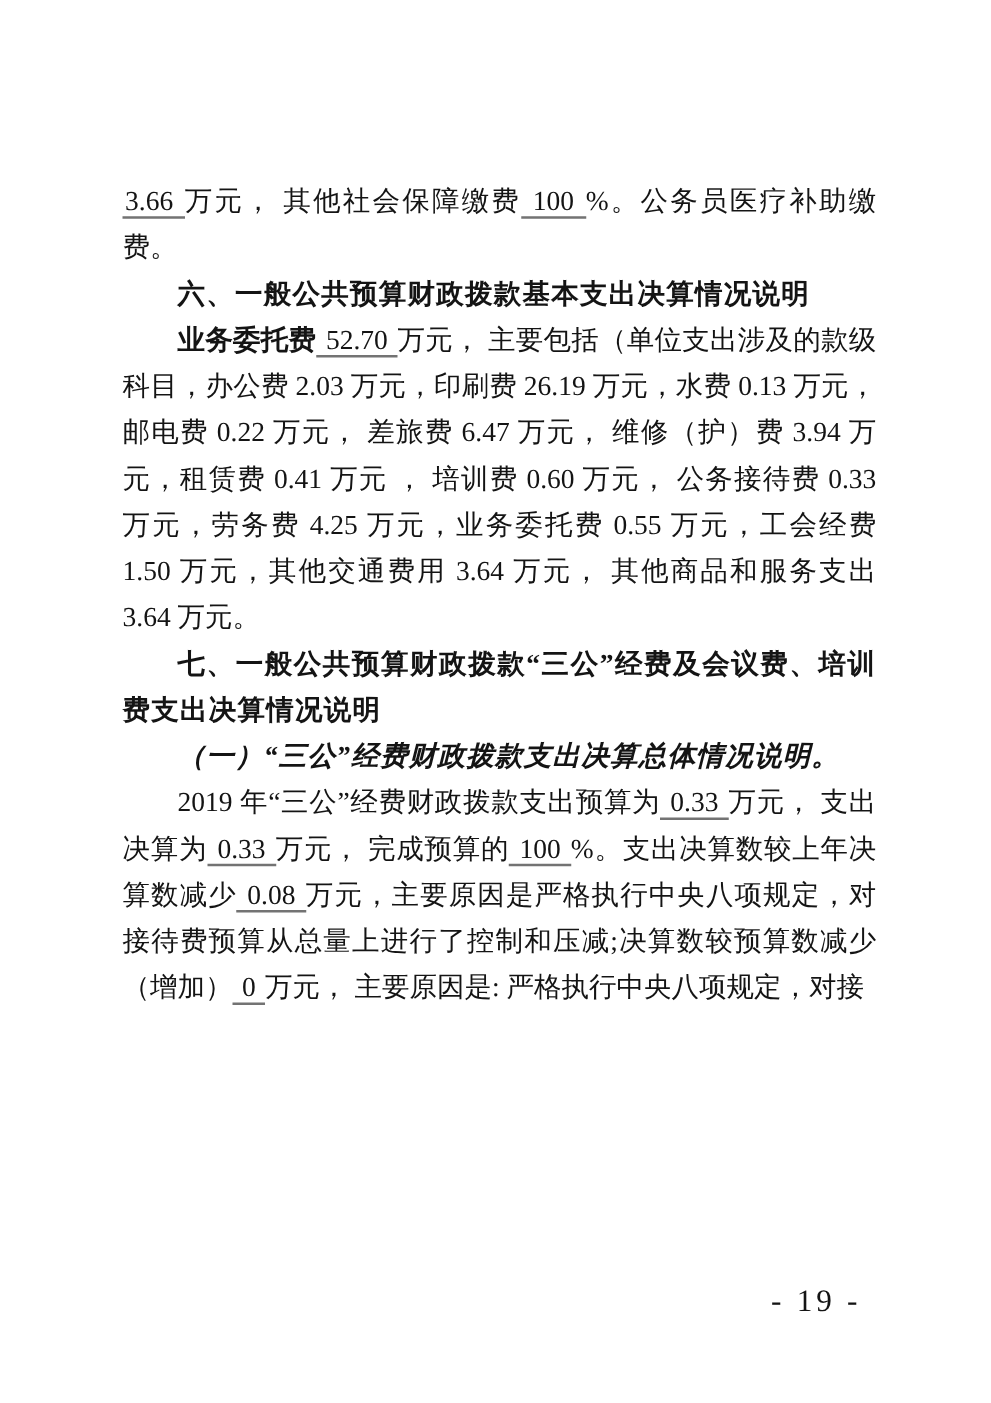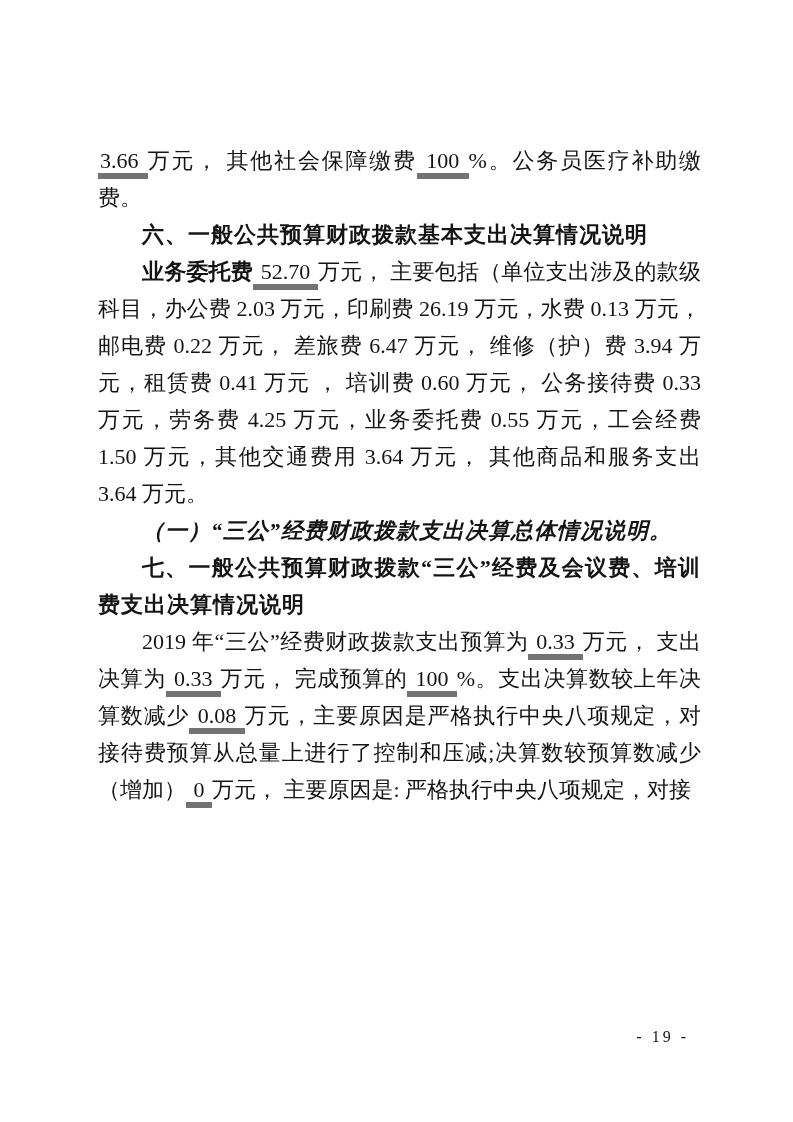--- a/index.html
+++ b/index.html
@@ -38,39 +38,39 @@
   .style-subheading {
     font-weight: bold;
     font-style: italic;
     letter-spacing: 1px;
   }
   .seg-bold {
     font-weight: bold;
     font-family: "Liberation Sans", "DejaVu Sans", sans-serif;
   }
   .blank {
-    border-bottom: 6px solid #737373;
+    border-bottom: 2px solid #737373;
     padding: 0 2px;
     white-space: pre;
   }
   .page-number {
     position: absolute;
     top: 1028px;
     right: 104px;
-    font-size: 16px;
+    font-size: 25px;
     letter-spacing: 3px;
     color: #141414;
   }
 </style>
 </head>
 <body>
 
 <div class="page">
   <div class="text-block">
       <p class="para style-body"><span class="blank">3.66 </span><span>万元， 其他社会保障缴费</span><span class="blank"> 100 </span><span>%。公务员医疗补助缴费。</span></p>
       <p class="para style-heading indent"><span>六、一般公共预算财政拨款基本支出决算情况说明</span></p>
       <p class="para style-body indent"><span class="seg-bold">业务委托费</span><span class="blank"> 52.70 </span><span>万元， 主要包括（单位支出涉及的款级科目，办公费 2.03 万元，印刷费 26.19 万元，水费 0.13 万元，邮电费 0.22 万元， 差旅费 6.47 万元， 维修（护）费 3.94 万元，租赁费 0.41 万元 ， 培训费 0.60 万元， 公务接待费 0.33 万元，劳务费 4.25 万元，业务委托费 0.55 万元，工会经费 1.50 万元，其他交通费用 3.64 万元， 其他商品和服务支出 3.64 万元。</span></p>
+      <p class="para style-heading indent"><span>七、一般公共预算财政拨款“三公”经费及会议费、培训费支出决算情况说明</span></p>
       <p class="para style-subheading indent"><span>（一）“三公”经费财政拨款支出决算总体情况说明。</span></p>
-      <p class="para style-heading indent"><span>七、一般公共预算财政拨款“三公”经费及会议费、培训费支出决算情况说明</span></p>
       <p class="para style-body indent"><span>2019 年“三公”经费财政拨款支出预算为</span><span class="blank"> 0.33 </span><span>万元， 支出决算为</span><span class="blank"> 0.33 </span><span>万元， 完成预算的</span><span class="blank"> 100 </span><span>%。支出决算数较上年决算数减少</span><span class="blank"> 0.08 </span><span>万元，主要原因是严格执行中央八项规定，对接待费预算从总量上进行了控制和压减;决算数较预算数减少（增加）</span><span class="blank"> 0 </span><span>万元， 主要原因是: 严格执行中央八项规定，对接</span></p>
     </div>
   <div class="page-number">- 19 -</div>
 </div>
 
 </body></html>

